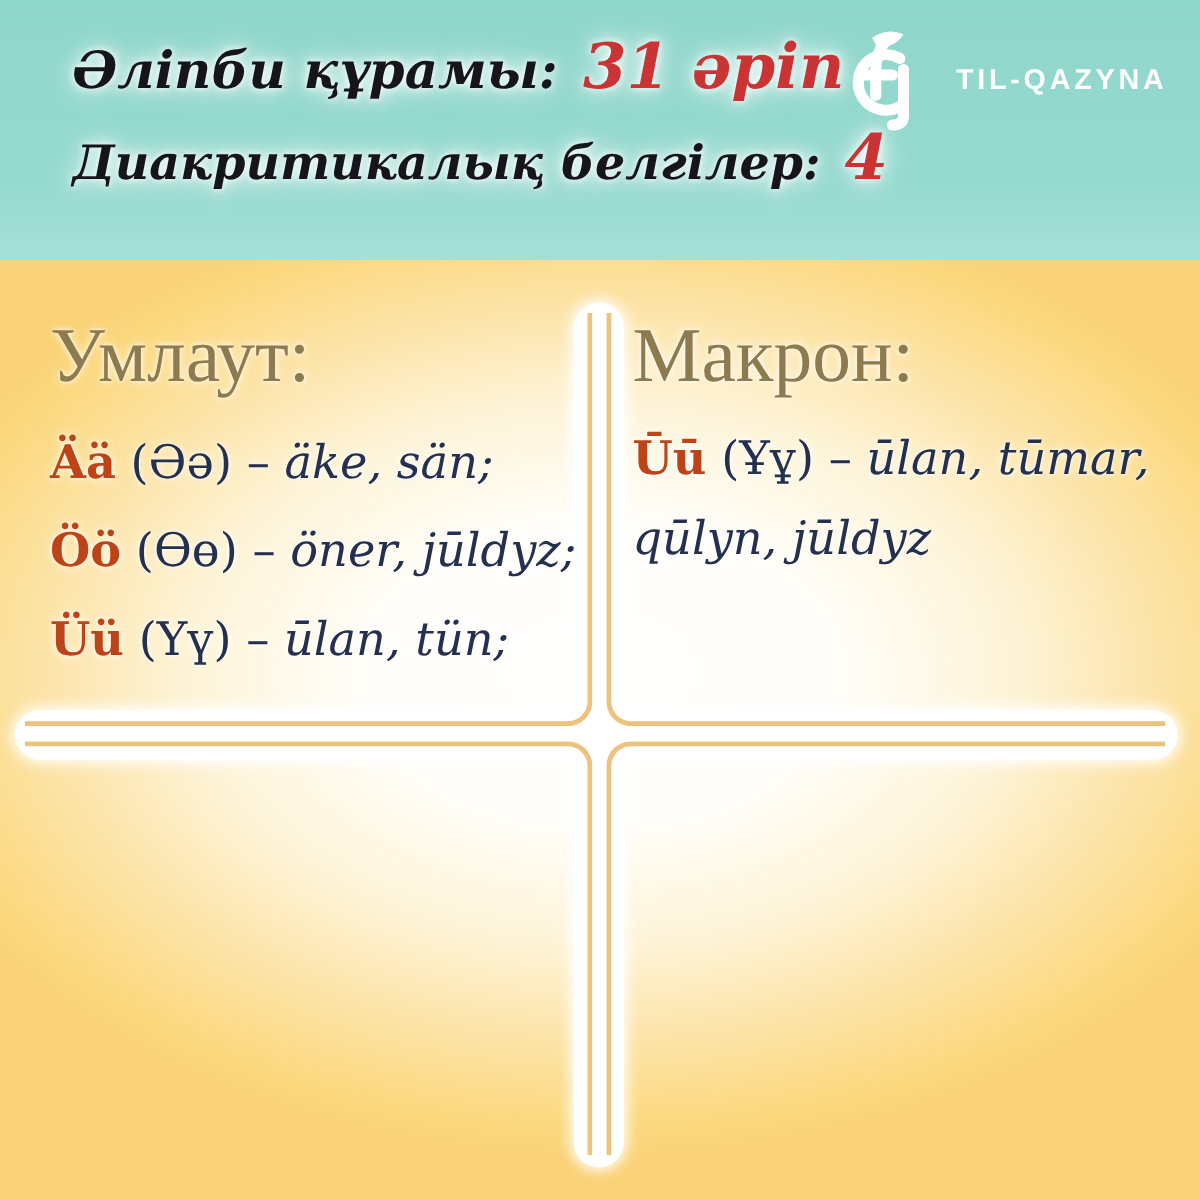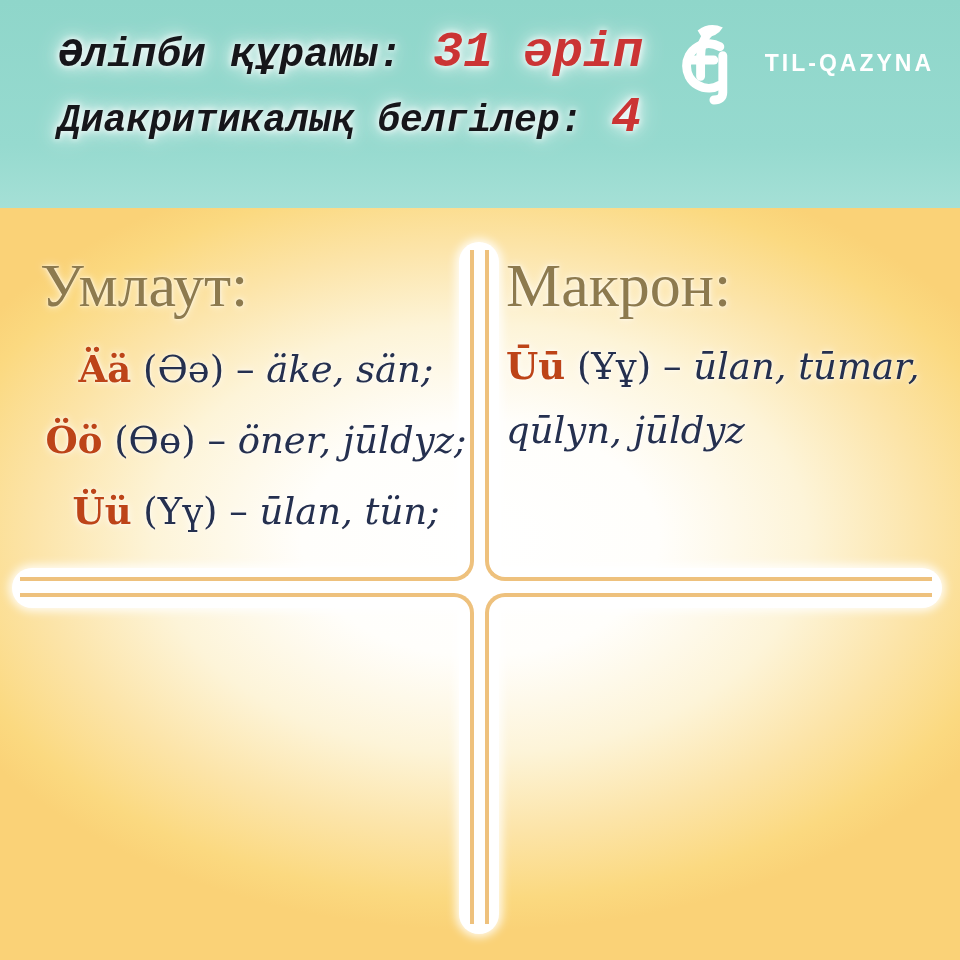--- a/index.html
+++ b/index.html
@@ -10,24 +10,23 @@
   
   .top-band{
     position:absolute;left:0;top:0;width:960px;height:208px;
     background:linear-gradient(180deg,#8fd6ca 0%,#96dacf 70%,#a5e0d6 100%);
   }
   .header-text{position:absolute;left:58px;top:24px;}
   .h-line{
     font-weight:bold;font-style:italic;color:#16161a;
     text-shadow:0 0 6px rgba(255,255,255,.95),0 0 14px rgba(255,255,255,.9),0 0 26px rgba(255,255,255,.75);
     white-space:nowrap;
-    font-family:Liberation Mono, monospace;
   }
   .h-line1{font-size:41px;line-height:58px;}
-  .h-line2{font-size:38px;line-height:40px;margin-top:14px;}
+  .h-line2{font-size:38px;line-height:54px;margin-top:14px;}
   .h-num{color:#cb3434;font-size:50px;padding-left:6px;}
   
   .logo{position:absolute;right:26px;top:20px;display:flex;align-items:center;gap:20px;}
   .logo-text{
     font-family:"Liberation Sans","DejaVu Sans",sans-serif;
     font-weight:bold;font-size:23px;letter-spacing:3px;color:#ffffff;
   }
   
   .content{
     position:absolute;left:0;top:208px;width:960px;height:752px;
@@ -56,21 +55,21 @@
   
   .quad-text{position:absolute;text-shadow:0 0 8px rgba(255,255,255,.85),0 0 3px rgba(255,255,255,.8);}
   .quad-text.tl{left:40px;top:44px;width:432px;}
   .quad-text.tr{left:506px;top:44px;width:436px;}
   .quad-text.bl{left:52px;top:428px;width:432px;}
   .quad-text.br{left:506px;top:428px;width:436px;}
   .quad-title{
     font-family:"Liberation Serif","DejaVu Serif",serif;
     font-weight:400;font-size:62px;line-height:66px;margin:0 0 16px 0;color:#8d7a4e;
   }
-  .entry{font-size:37px;line-height:70px;color:#25304f;text-align:center;}
+  .entry{font-size:37px;line-height:70px;color:#25304f;}
   .entry-flow{font-size:37px;line-height:64px;color:#25304f;margin-top:10px;}
   .latin{font-weight:bold;color:#bd4418;}
   .cyr{color:#25304f;}
   .sep{color:#25304f;}
   .ex{font-style:italic;color:#25304f;}
 </style>
 </head>
 <body>
 
 <div class="canvas">

